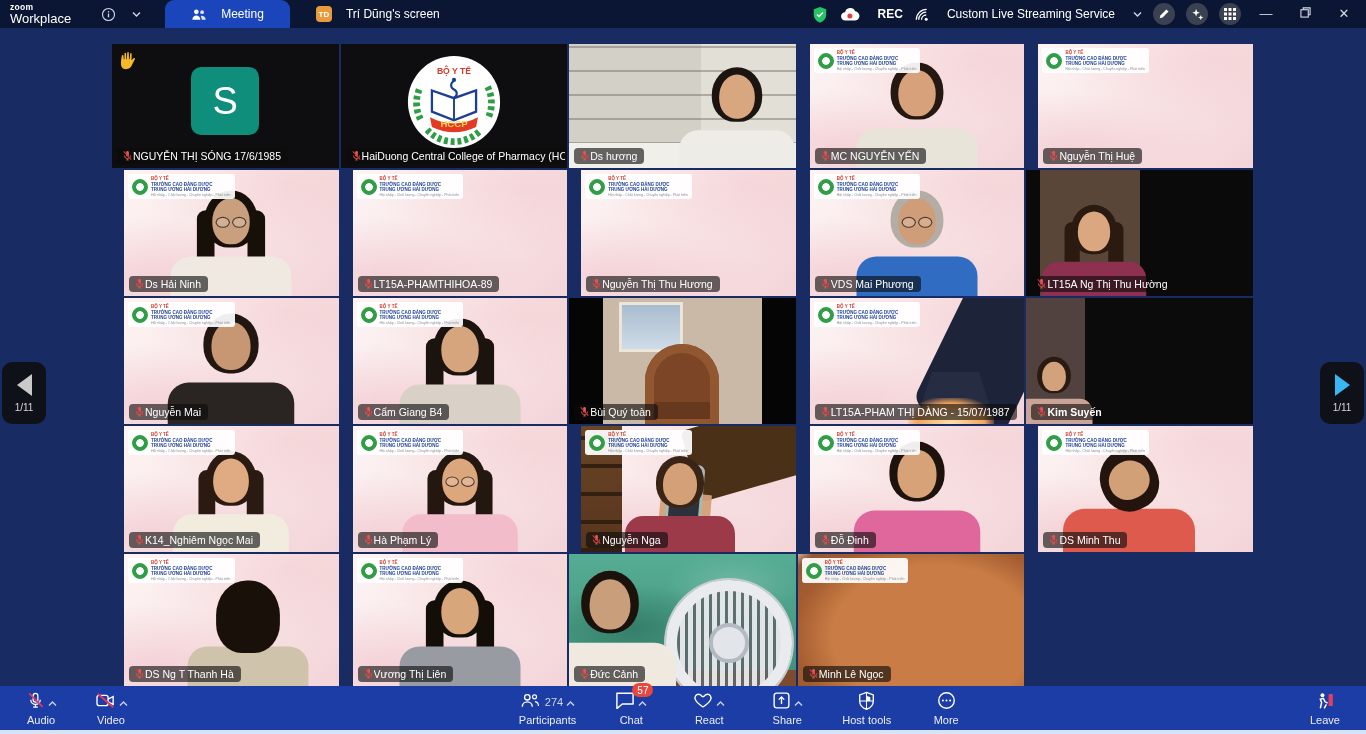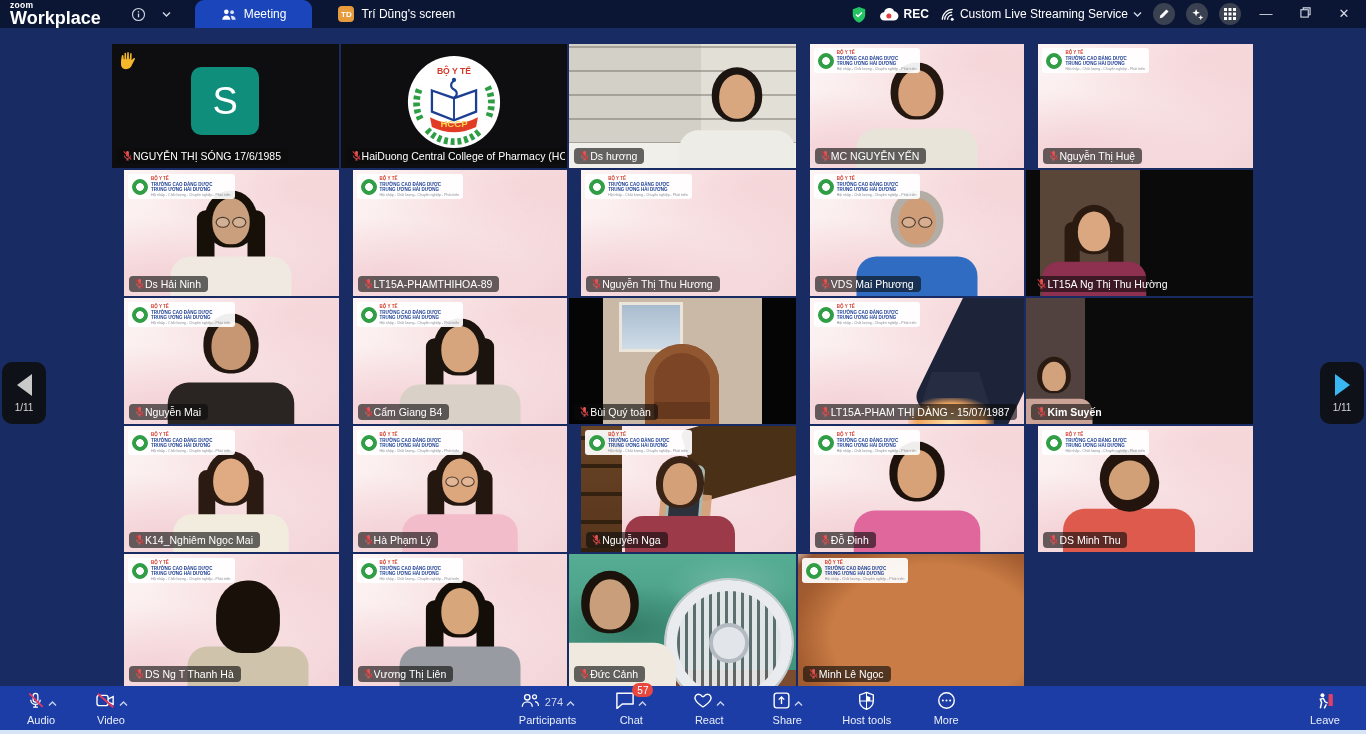--- a/index.html
+++ b/index.html
@@ -2,29 +2,29 @@
 <html><head>
 <meta charset="utf-8">
 <style>
   html,body{margin:0;padding:0;}
   body{width:1366px;height:734px;overflow:hidden;position:relative;background:#18295f;
        font-family:"Liberation Sans","DejaVu Sans",sans-serif;-webkit-font-smoothing:antialiased;}
   
   .titlebar{position:absolute;top:0;left:0;right:0;height:28px;background:#0a1634;display:flex;align-items:center;color:#fff;z-index:20;}
   .logo{margin-left:10px;line-height:1;color:#fff;}
   .logo .l1{font-size:8.5px;font-weight:bold;letter-spacing:.3px;}
-  .logo .l2{font-size:18px;font-weight:bold;}
+  .logo .l2{font-size:13px;font-weight:normal;}
   .tb-ico{display:flex;align-items:center;justify-content:center;}
   .info-btn{margin-left:30px;}
   .hdr-chev{margin-left:16px;}
-  .tab{height:28px;display:flex;align-items:center;gap:7px;padding:0 26px;font-size:12px;color:#fff;}
+  .tab{height:28px;display:flex;align-items:center;gap:14px;padding:0 26px;font-size:12px;color:#fff;}
   .tab.active{background:#1b45ba;border-radius:9px 9px 0 0;margin-left:24px;}
   .td-badge{width:16px;height:16px;border-radius:4px;background:#e89b3c;color:#fff;font-size:8px;font-weight:bold;display:flex;align-items:center;justify-content:center;flex:none;}
   .right-controls{margin-left:auto;display:flex;align-items:center;gap:11px;margin-right:8px;}
-  .rec-group,.stream-group{display:flex;align-items:center;gap:5px;font-size:12px;color:#fff;}
+  .rec-group,.stream-group{display:flex;align-items:center;gap:18px;font-size:12px;color:#fff;}
   .rec-group b{font-weight:bold;font-size:12px;}
   .circle-btn{width:22px;height:22px;border-radius:50%;background:#3a4150;display:flex;align-items:center;justify-content:center;}
   .win-btn{width:28px;text-align:center;color:#d6dbe6;font-size:13px;line-height:28px;}
   
   .stage{position:absolute;top:28px;left:0;right:0;height:658px;background:#192b63;}
   .grid{position:absolute;left:112px;top:16px;width:1141px;height:642px;display:grid;
         grid-template-columns:repeat(5,1fr);grid-template-rows:124px 126px 126px 126px 132px;gap:2px;}
   .tile{position:relative;overflow:hidden;background:#0e0e10;}
   .tile.active{outline:2px solid #23d35a;outline-offset:-2px;}
   

